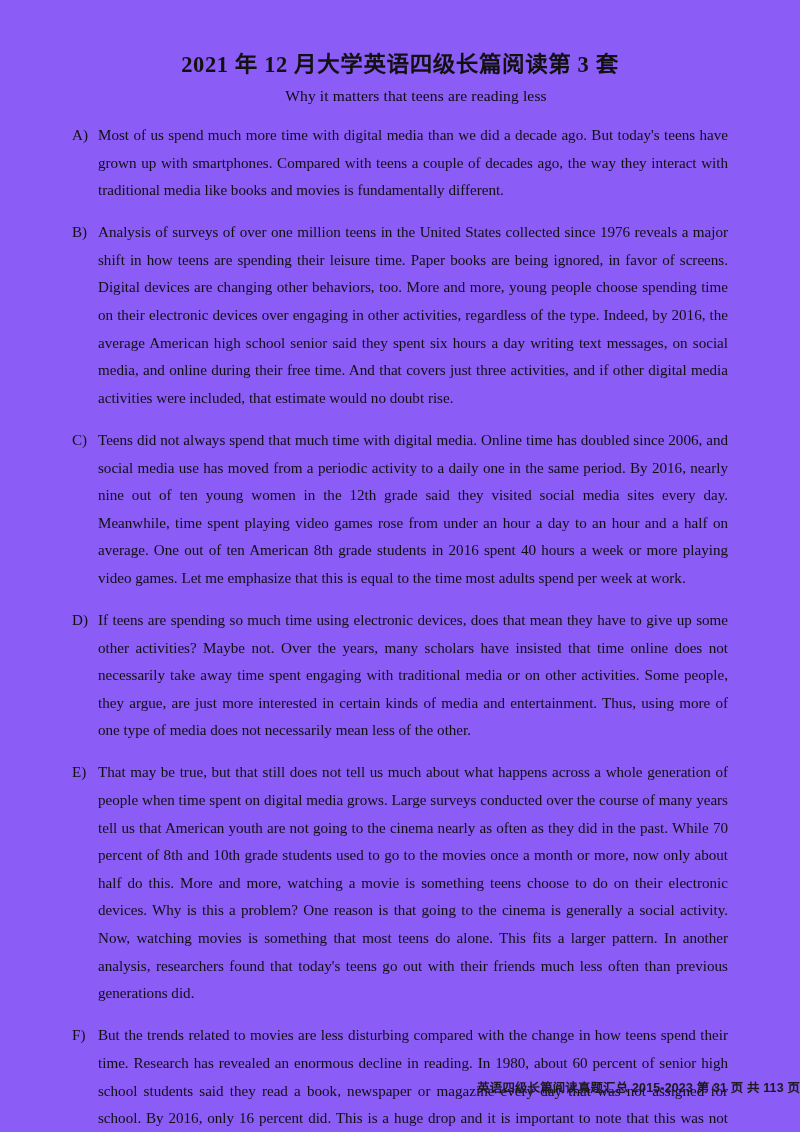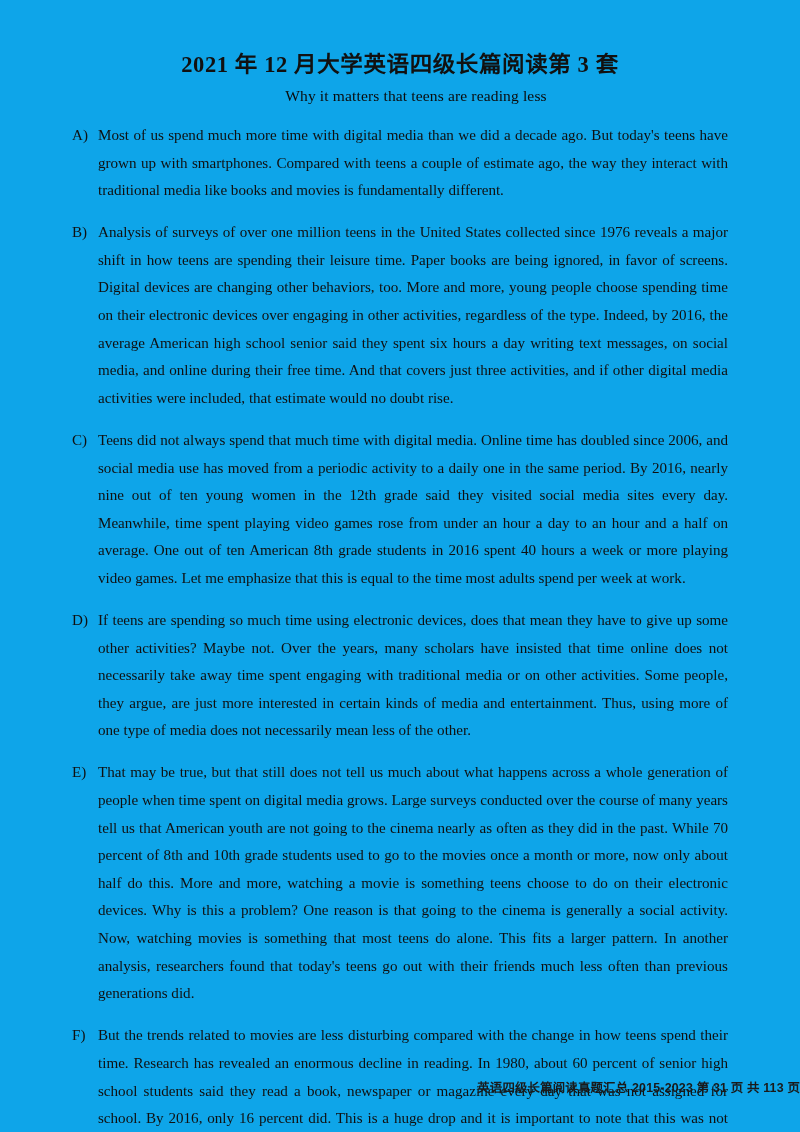--- a/index.html
+++ b/index.html
@@ -15,21 +15,21 @@
     overflow: hidden;
     font-family: "Liberation Serif", "DejaVu Serif", serif;
     color: #0d0d0d;
     -webkit-font-smoothing: antialiased;
   }
   .page {
     position: absolute;
     inset: 0;
     width: 800px;
     height: 1132px;
-    background: #0ea5e9;
+    background: #8b5cf6;
   }
   .doc-title {
     position: absolute;
     top: 46px;
     left: 0;
     width: 800px;
     text-align: center;
     font-family: "Liberation Serif", "DejaVu Serif", serif;
     font-size: 22.5px;
     font-weight: 700;
@@ -103,21 +103,21 @@
 <div class="page">
 
   <div class="doc-title">2021 年 12 月大学英语四级长篇阅读第 3 套</div>
 
   <div class="doc-subtitle">Why it matters that teens are reading less</div>
 
   <div class="body-block">
 
     <div class="para">
       <span class="para-label">A)</span>
-      <span class="para-text">Most of us spend much more time with digital media than we did a decade ago. But today's teens have grown up with smartphones. Compared with teens a couple of estimate ago, the way they interact with traditional media like books and movies is fundamentally different.</span>
+      <span class="para-text">Most of us spend much more time with digital media than we did a decade ago. But today's teens have grown up with smartphones. Compared with teens a couple of decades ago, the way they interact with traditional media like books and movies is fundamentally different.</span>
     </div>
 
     <div class="para">
       <span class="para-label">B)</span>
       <span class="para-text">Analysis of surveys of over one million teens in the United States collected since 1976 reveals a major shift in how teens are spending their leisure time. Paper books are being ignored, in favor of screens. Digital devices are changing other behaviors, too. More and more, young people choose spending time on their electronic devices over engaging in other activities, regardless of the type. Indeed, by 2016, the average American high school senior said they spent six hours a day writing text messages, on social media, and online during their free time. And that covers just three activities, and if other digital media activities were included, that estimate would no doubt rise.</span>
     </div>
 
     <div class="para">
       <span class="para-label">C)</span>
       <span class="para-text">Teens did not always spend that much time with digital media. Online time has doubled since 2006, and social media use has moved from a periodic activity to a daily one in the same period. By 2016, nearly nine out of ten young women in the 12th grade said they visited social media sites every day. Meanwhile, time spent playing video games rose from under an hour a day to an hour and a half on average. One out of ten American 8th grade students in 2016 spent 40 hours a week or more playing video games. Let me emphasize that this is equal to the time most adults spend per week at work.</span>

